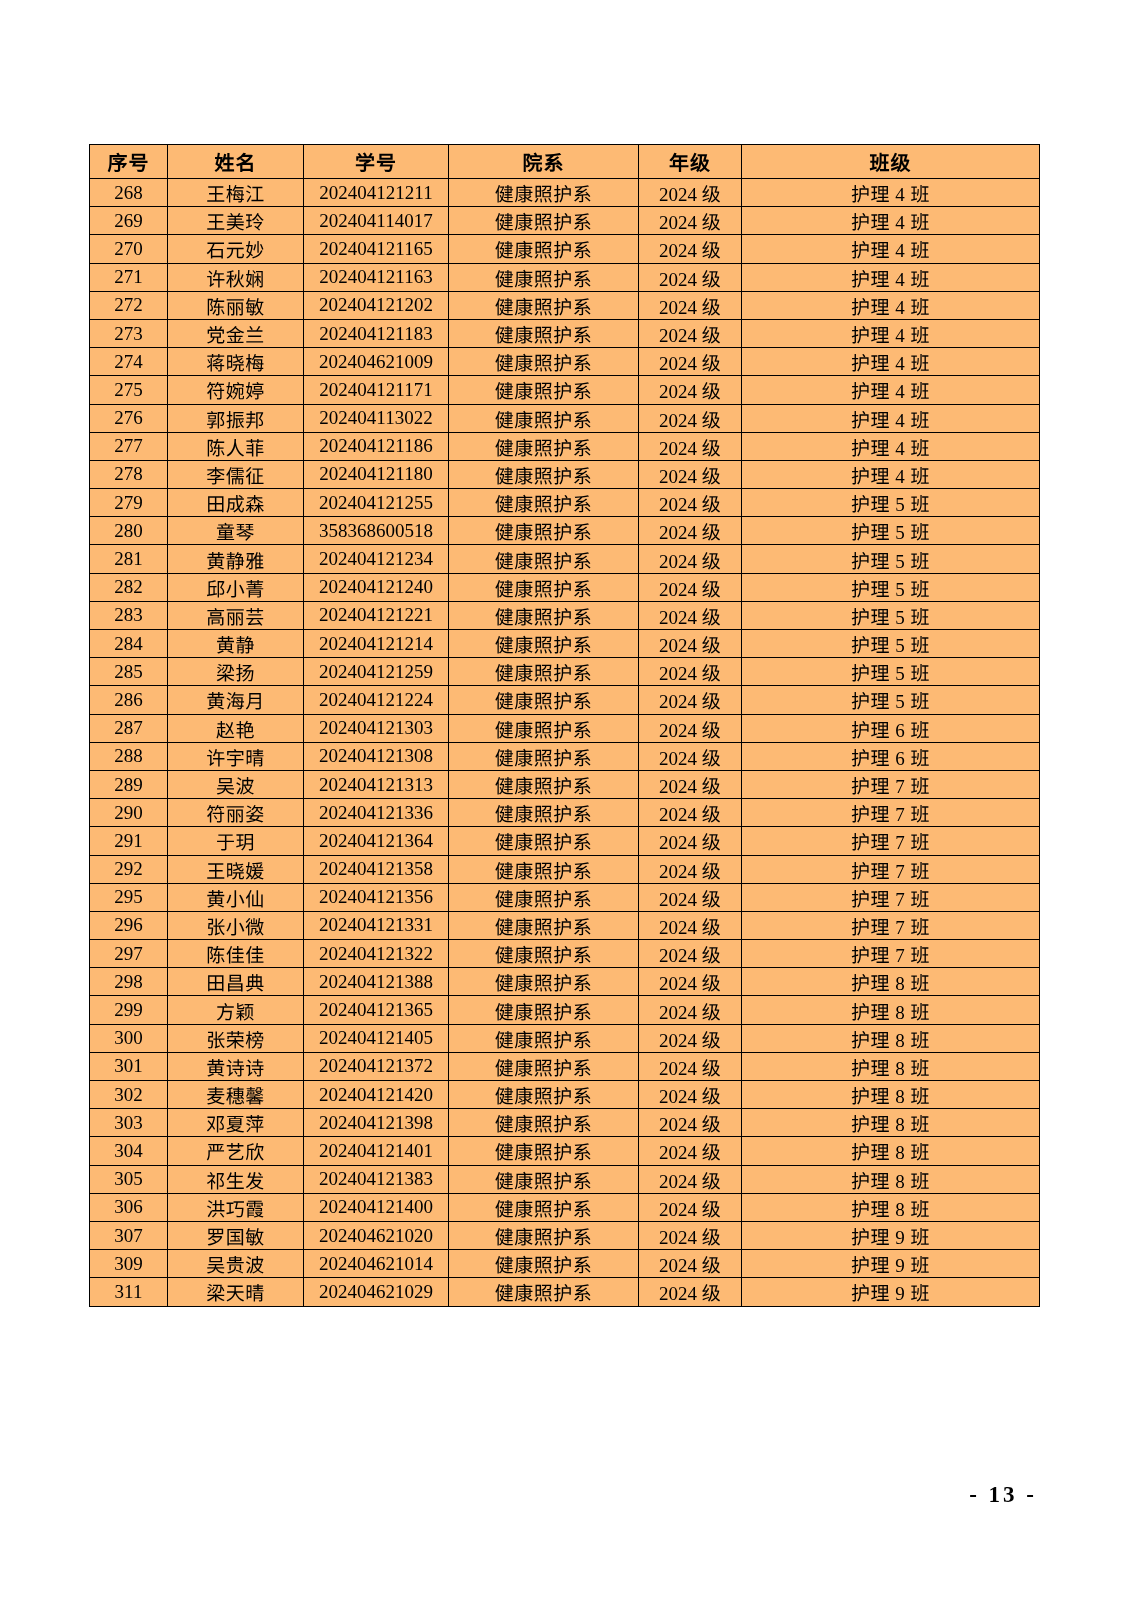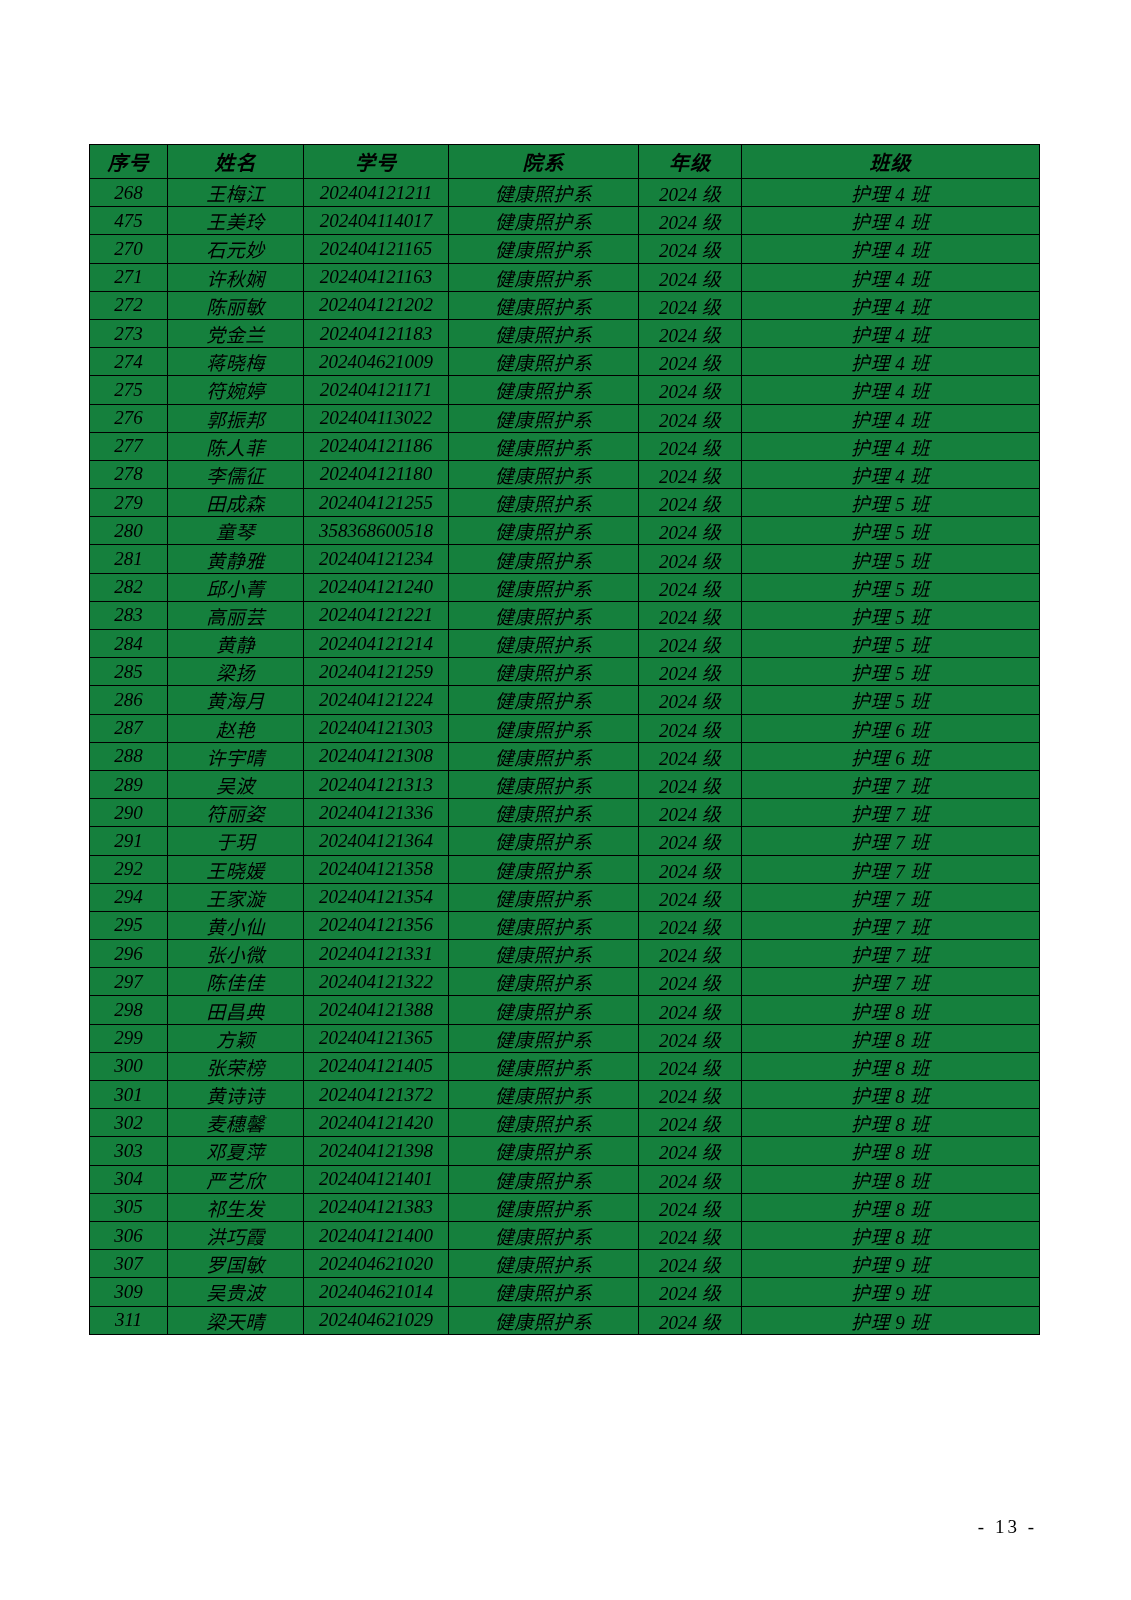--- a/index.html
+++ b/index.html
@@ -26,22 +26,21 @@
   .table-wrap {
     position: absolute;
     left: 89px;
     top: 144px;
     width: 950px;
   }
   table.roster {
     border-collapse: collapse;
     width: 950px;
     table-layout: fixed;
-    background: #15803d;
-    font-style: italic;
+    background: #fdba74;
   }
   table.roster col.c-seq   { width: 78px;  }
   table.roster col.c-name  { width: 136px; }
   table.roster col.c-sid   { width: 145px; }
   table.roster col.c-dept  { width: 190px; }
   table.roster col.c-grade { width: 103px; }
   table.roster col.c-class { width: 298px; }
 
   table.roster th,
   table.roster td {
@@ -65,25 +64,26 @@
   }
   td.seq, td.sid, td.grade {
     font-family: "Liberation Serif", "DejaVu Serif", serif;
   }
   td.name, td.dept, td.klass {
     letter-spacing: 0.5px;
   }
   .page-number {
     position: absolute;
     right: 94px;
-    top: 1516px;
-    font-size: 19px;
+    top: 1482px;
+    font-size: 23px;
     font-family: "Liberation Serif", "DejaVu Serif", serif;
     letter-spacing: 3px;
     white-space: nowrap;
+    font-weight: bold;
   }
 </style>
 </head>
 <body>
 
 <div class="page">
 
   <div class="table-wrap">
     <table class="roster">
       <colgroup>
@@ -107,21 +107,21 @@
       <tbody id="roster-body">
           <tr>
             <td class="seq">268</td>
             <td class="name">王梅江</td>
             <td class="sid">202404121211</td>
             <td class="dept">健康照护系</td>
             <td class="grade">2024 级</td>
             <td class="klass">护理 4 班</td>
           </tr>
           <tr>
-            <td class="seq">475</td>
+            <td class="seq">269</td>
             <td class="name">王美玲</td>
             <td class="sid">202404114017</td>
             <td class="dept">健康照护系</td>
             <td class="grade">2024 级</td>
             <td class="klass">护理 4 班</td>
           </tr>
           <tr>
             <td class="seq">270</td>
             <td class="name">石元妙</td>
             <td class="sid">202404121165</td>
@@ -299,28 +299,20 @@
           </tr>
           <tr>
             <td class="seq">292</td>
             <td class="name">王晓媛</td>
             <td class="sid">202404121358</td>
             <td class="dept">健康照护系</td>
             <td class="grade">2024 级</td>
             <td class="klass">护理 7 班</td>
           </tr>
           <tr>
-            <td class="seq">294</td>
-            <td class="name">王家漩</td>
-            <td class="sid">202404121354</td>
-            <td class="dept">健康照护系</td>
-            <td class="grade">2024 级</td>
-            <td class="klass">护理 7 班</td>
-          </tr>
-          <tr>
             <td class="seq">295</td>
             <td class="name">黄小仙</td>
             <td class="sid">202404121356</td>
             <td class="dept">健康照护系</td>
             <td class="grade">2024 级</td>
             <td class="klass">护理 7 班</td>
           </tr>
           <tr>
             <td class="seq">296</td>
             <td class="name">张小微</td>

